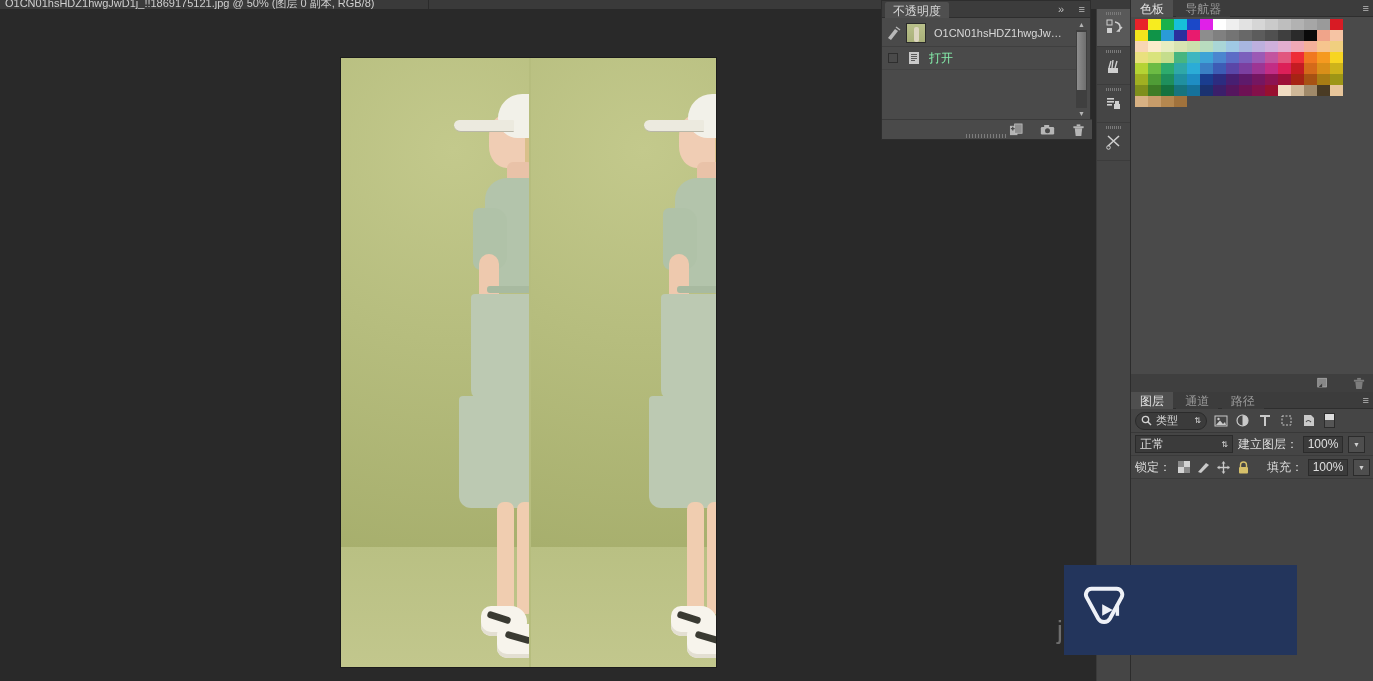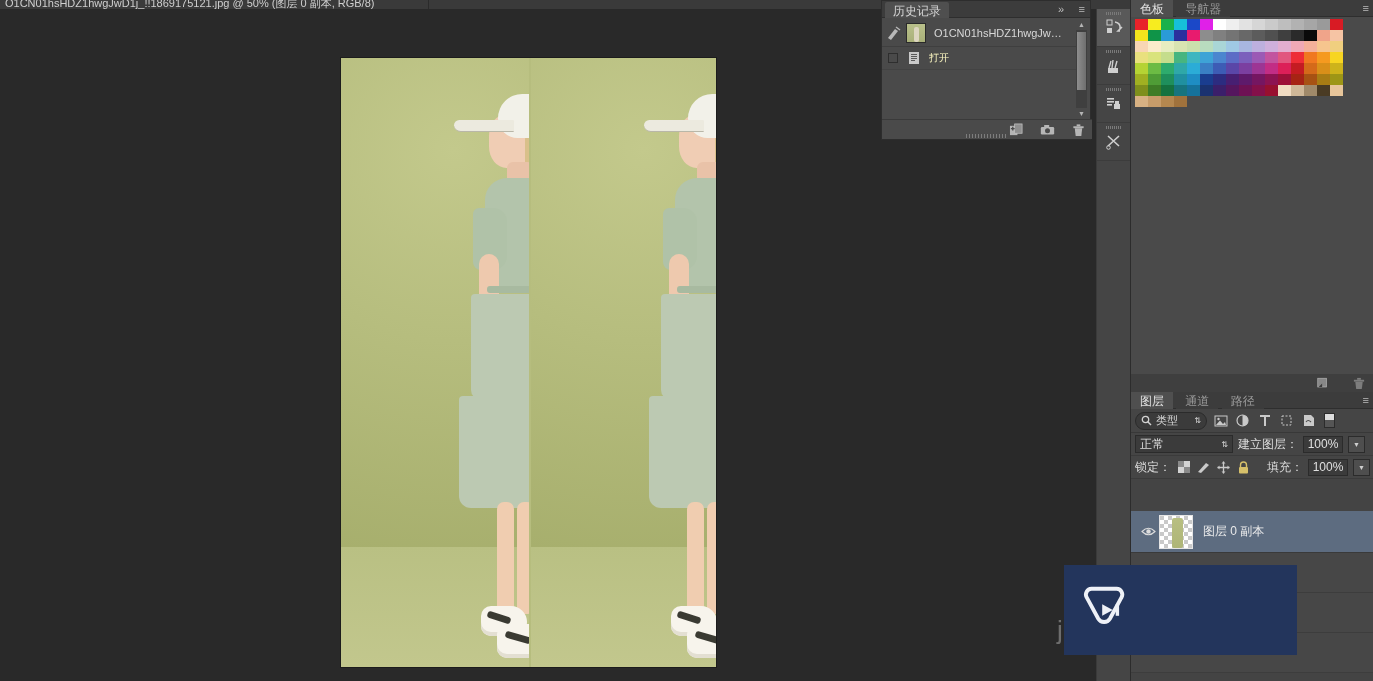--- a/index.html
+++ b/index.html
@@ -96,21 +96,21 @@
   .hrow {
     position:relative; height:23px; display:flex; align-items:center;
     border-bottom:1px solid #434343; background:#4a4a4a; padding-left:6px;
   }
   .hrow.selected { background:#5d6c80; }
   .hrow .cb {
     width:10px; height:10px; border:1px solid #2e2e2e; background:#4a4a4a;
     margin-right:9px; flex:0 0 auto;
   }
   .hrow .hicon { width:14px; height:14px; margin-right:8px; flex:0 0 auto; }
-  .hrow .hlabel { font-size:10px; color:#fef9c3; white-space:nowrap;font-family:Liberation Serif, serif; }
+  .hrow .hlabel { font-size:12px; color:#86efac; white-space:nowrap;font-family:Liberation Serif, serif; }
   #hsnapshot { height:28px; display:flex; align-items:center; padding-left:4px;
                border-bottom:1px solid #3f3f3f; }
   #hsnapshot .snapthumb {
     width:20px; height:20px; margin:0 8px 0 4px; flex:0 0 auto;
     background:linear-gradient(#b9c08a,#a9b079); border:1px solid #2a2a2a;
     position:relative; overflow:hidden;
   }
   #hsnapshot .snapthumb:after {
     content:""; position:absolute; left:7px; top:3px; width:5px; height:15px;
     background:#ddd6c0; border-radius:2px;
@@ -325,21 +325,21 @@
     <span class="dockgrip"></span>
     <svg width="18" height="18" viewBox="0 0 18 18">
       <path d="M3 3 L14 13 M14 3 L3 13" stroke="#cfcfcf" stroke-width="1.6" fill="none"></path>
       <circle cx="3.5" cy="14.5" r="1.8" fill="none" stroke="#cfcfcf"></circle>
     </svg>
   </div>
 </div>
 
 <div id="history">
   <div id="historytabs">
-    <span class="tab">历史记录</span>
+    <span class="tab">不透明度</span>
     <span class="dblarrow">»</span>
     <span class="panelmenu">≡</span>
   </div>
 
   <div id="historylist">
     <div id="hsnapshot">
       <svg width="16" height="16" viewBox="0 0 16 16">
         <path d="M2 13 L9 4 l3 2 -7 9 z" fill="#b9b9b9"></path>
         <path d="M10 2 l4 3" stroke="#b9b9b9" stroke-width="1.4"></path>
       </svg>
@@ -610,37 +610,20 @@
         <svg width="11" height="13" viewBox="0 0 11 13">
           <path d="M2.5 6 v-2 a3 3 0 0 1 6 0 v2" fill="none" stroke="#d6c06a" stroke-width="1.4"></path>
           <rect x="1" y="6" width="9" height="6.5" rx="1" fill="#d6c06a"></rect>
         </svg>
       </span>
       <span style="margin-left:auto">填充：</span>
       <span class="numfield">100%</span>
       <span class="spinner">▼</span>
     </div>
 
-    <div id="layerlist">
-      <div class="layeritem">
-        <span class="eyecol">
-          <svg width="15" height="11" viewBox="0 0 15 11">
-            <path d="M1 5.5 Q7.5 -1 14 5.5 Q7.5 12 1 5.5 z" fill="none" stroke="#dcdcdc" stroke-width="1.1"></path>
-            <circle cx="7.5" cy="5.5" r="2.2" fill="#dcdcdc"></circle>
-          </svg>
-        </span>
-        <span class="layerthumb">
-          <span class="tfig"></span>
-        </span>
-        <span class="layername">图层 0 副本</span>
-      </div>
-      <div class="emptyrow"></div>
-      <div class="emptyrow"></div>
-      <div class="emptyrow"></div>
-    </div>
   </div>
 </div>
 
 <div id="strayj">j</div>
 
 <div id="watermark">
   <svg id="wmlogo" viewBox="0 0 60 60">
     <path d="M14 8 h26 a6 6 0 0 1 5 9 l-12 22 a7 7 0 0 1 -12 0 L9 17 a6 6 0 0 1 5 -9 z" fill="none" stroke="#eef1f7" stroke-width="4" transform="rotate(0 30 30)"></path>
     <path d="M25 24 L36 30 L25 36 z" fill="#eef1f7"></path>
     <rect x="39" y="24" width="3.5" height="12" fill="#eef1f7"></rect>

